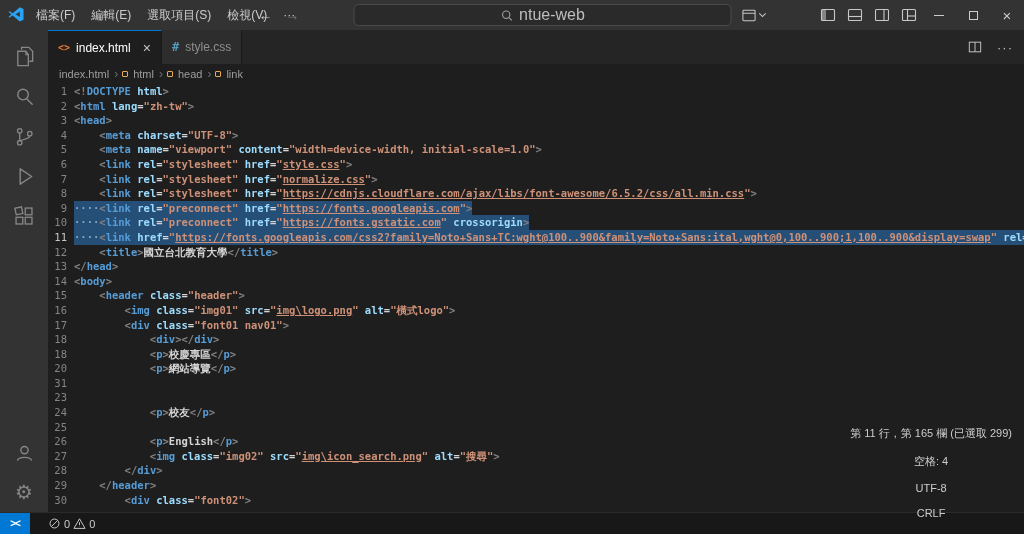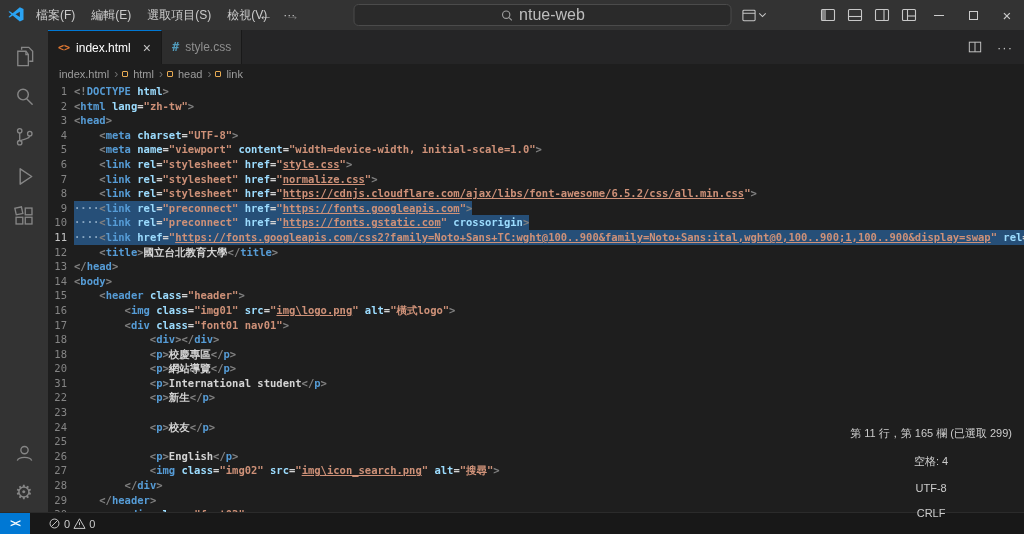--- a/index.html
+++ b/index.html
@@ -260,22 +260,21 @@
             <div class="code-line"><span class="line-num cur">11</span><span class="line-content sel"><span class="tk-w">····</span><span class="tk-b">&lt;</span><span class="tk-g">link</span><span class="tk-a"> href</span><span class="tk-e">=</span><span class="tk-s">"</span><span class="tk-u">https://fonts.googleapis.com/css2?family=Noto+Sans+TC:wght@100..900&amp;family=Noto+Sans:ital,wght@0,100..900;1,100..900&amp;display=swap</span><span class="tk-s">"</span><span class="tk-a"> rel</span><span class="tk-e">=</span></span></div>
             <div class="code-line"><span class="line-num">12</span><span class="line-content"><span class="tk-e">    </span><span class="tk-b">&lt;</span><span class="tk-g">title</span><span class="tk-b">&gt;</span><span class="tk-t">國立台北教育大學</span><span class="tk-b">&lt;/</span><span class="tk-g">title</span><span class="tk-b">&gt;</span></span></div>
             <div class="code-line"><span class="line-num">13</span><span class="line-content"><span class="tk-b">&lt;/</span><span class="tk-g">head</span><span class="tk-b">&gt;</span></span></div>
             <div class="code-line"><span class="line-num">14</span><span class="line-content"><span class="tk-b">&lt;</span><span class="tk-g">body</span><span class="tk-b">&gt;</span></span></div>
             <div class="code-line"><span class="line-num">15</span><span class="line-content"><span class="tk-e">    </span><span class="tk-b">&lt;</span><span class="tk-g">header</span><span class="tk-a"> class</span><span class="tk-e">=</span><span class="tk-s">"header"</span><span class="tk-b">&gt;</span></span></div>
             <div class="code-line"><span class="line-num">16</span><span class="line-content"><span class="tk-e">        </span><span class="tk-b">&lt;</span><span class="tk-g">img</span><span class="tk-a"> class</span><span class="tk-e">=</span><span class="tk-s">"img01"</span><span class="tk-a"> src</span><span class="tk-e">=</span><span class="tk-s">"</span><span class="tk-u">img\logo.png</span><span class="tk-s">"</span><span class="tk-a"> alt</span><span class="tk-e">=</span><span class="tk-s">"橫式logo"</span><span class="tk-b">&gt;</span></span></div>
             <div class="code-line"><span class="line-num">17</span><span class="line-content"><span class="tk-e">        </span><span class="tk-b">&lt;</span><span class="tk-g">div</span><span class="tk-a"> class</span><span class="tk-e">=</span><span class="tk-s">"font01 nav01"</span><span class="tk-b">&gt;</span></span></div>
             <div class="code-line"><span class="line-num">18</span><span class="line-content"><span class="tk-e">            </span><span class="tk-b">&lt;</span><span class="tk-g">div</span><span class="tk-b">&gt;&lt;/</span><span class="tk-g">div</span><span class="tk-b">&gt;</span></span></div>
             <div class="code-line"><span class="line-num">18</span><span class="line-content"><span class="tk-e">            </span><span class="tk-b">&lt;</span><span class="tk-g">p</span><span class="tk-b">&gt;</span><span class="tk-t">校慶專區</span><span class="tk-b">&lt;/</span><span class="tk-g">p</span><span class="tk-b">&gt;</span></span></div>
             <div class="code-line"><span class="line-num">20</span><span class="line-content"><span class="tk-e">            </span><span class="tk-b">&lt;</span><span class="tk-g">p</span><span class="tk-b">&gt;</span><span class="tk-t">網站導覽</span><span class="tk-b">&lt;/</span><span class="tk-g">p</span><span class="tk-b">&gt;</span></span></div>
-            <div class="code-line"><span class="line-num">31</span><span class="line-content"><span class="tk-e">            </span><span class="tk-b">&lt;</span><span class="tk-g">p</span><span class="tk-b">&gt;</span><span class="tk-t">International student</span><span class="tk-b">&lt;/</span><span class="tk-g">p</span><span class="tk-b">&gt;</span></span></div>
-            <div class="code-line"><span class="line-num">22</span><span class="line-content"><span class="tk-e">            </span><span class="tk-b">&lt;</span><span class="tk-g">p</span><span class="tk-b">&gt;</span><span class="tk-t">新生</span><span class="tk-b">&lt;/</span><span class="tk-g">p</span><span class="tk-b">&gt;</span></span></div>
+            <div class="code-line"><span class="line-num">31</span></div>
             <div class="code-line"><span class="line-num">23</span></div>
             <div class="code-line"><span class="line-num">24</span><span class="line-content"><span class="tk-e">            </span><span class="tk-b">&lt;</span><span class="tk-g">p</span><span class="tk-b">&gt;</span><span class="tk-t">校友</span><span class="tk-b">&lt;/</span><span class="tk-g">p</span><span class="tk-b">&gt;</span></span></div>
             <div class="code-line"><span class="line-num">25</span></div>
             <div class="code-line"><span class="line-num">26</span><span class="line-content"><span class="tk-e">            </span><span class="tk-b">&lt;</span><span class="tk-g">p</span><span class="tk-b">&gt;</span><span class="tk-t">English</span><span class="tk-b">&lt;/</span><span class="tk-g">p</span><span class="tk-b">&gt;</span></span></div>
             <div class="code-line"><span class="line-num">27</span><span class="line-content"><span class="tk-e">            </span><span class="tk-b">&lt;</span><span class="tk-g">img</span><span class="tk-a"> class</span><span class="tk-e">=</span><span class="tk-s">"img02"</span><span class="tk-a"> src</span><span class="tk-e">=</span><span class="tk-s">"</span><span class="tk-u">img\icon_search.png</span><span class="tk-s">"</span><span class="tk-a"> alt</span><span class="tk-e">=</span><span class="tk-s">"搜尋"</span><span class="tk-b">&gt;</span></span></div>
             <div class="code-line"><span class="line-num">28</span><span class="line-content"><span class="tk-e">        </span><span class="tk-b">&lt;/</span><span class="tk-g">div</span><span class="tk-b">&gt;</span></span></div>
             <div class="code-line"><span class="line-num">29</span><span class="line-content"><span class="tk-e">    </span><span class="tk-b">&lt;/</span><span class="tk-g">header</span><span class="tk-b">&gt;</span></span></div>
             <div class="code-line"><span class="line-num">30</span><span class="line-content"><span class="tk-e">        </span><span class="tk-b">&lt;</span><span class="tk-g">div</span><span class="tk-a"> class</span><span class="tk-e">=</span><span class="tk-s">"font02"</span><span class="tk-b">&gt;</span></span></div>
           </div>
       </div>

